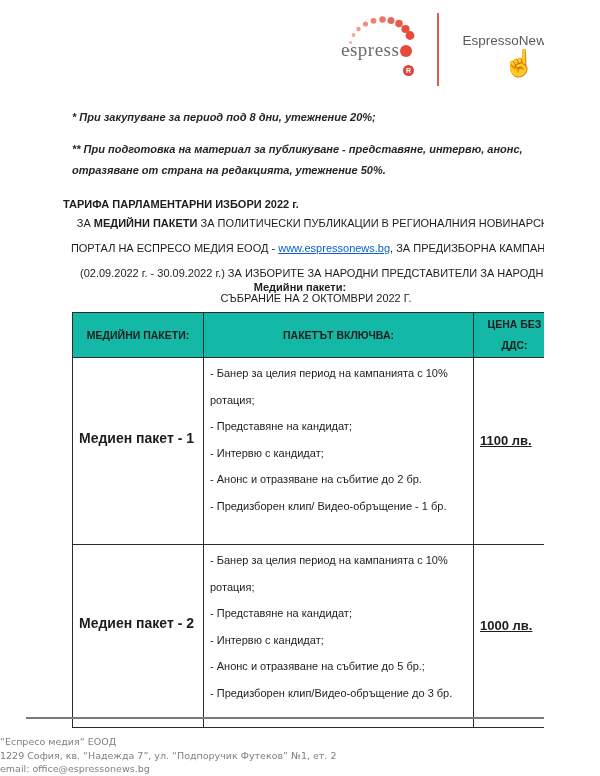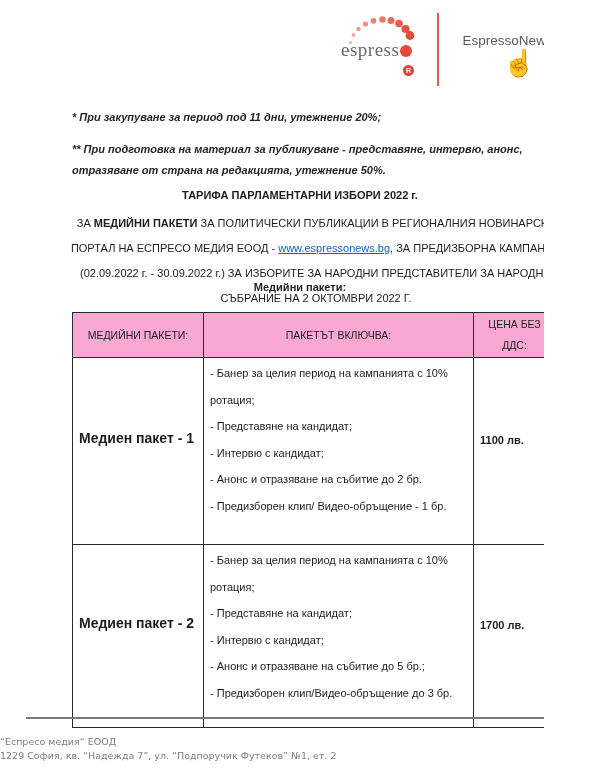--- a/index.html
+++ b/index.html
@@ -19,38 +19,38 @@
     background:#d8473c;color:#fff;font-size:7px;font-weight:bold;line-height:11px;text-align:center;}
   .header-divider{position:absolute;left:437px;top:13px;width:2px;height:73px;background:#e05a50;}
   .site-label{position:absolute;left:448px;top:33px;width:138px;text-align:center;
     font-size:13.5px;color:#58595b;}
   .hand-cursor{position:absolute;left:500px;top:48px;width:40px;text-align:center;
     font-size:26px;color:#8a8a8a;line-height:30px;}
 
   
   .notes{position:absolute;left:72px;top:107px;width:492px;}
   .note{margin:0 0 11px 0;font-size:11px;font-weight:bold;font-style:italic;line-height:21px;color:#262626;}
-  .doc-title{position:absolute;left:54px;top:189px;width:492px;margin:0;text-align:center;
+  .doc-title{position:absolute;left:54px;top:189px;width:492px;margin:9px;
     font-size:11px;font-weight:bold;}
   .intro{position:absolute;left:70px;top:211px;width:492px;margin:0;text-align:center;
     font-size:11px;line-height:25px;}
   .intro .link{color:#0b5ed0;text-decoration:underline;cursor:pointer;}
   .table-caption{position:absolute;left:54px;top:281px;width:492px;margin:0;text-align:center;
     font-size:11px;font-weight:bold;}
 
   
   table.packages{position:absolute;left:72px;top:312px;width:483px;border-collapse:collapse;
     table-layout:fixed;}
   table.packages th,table.packages td{border:1px solid #2b2b2b;}
-  table.packages th{background:#f9a8d4;height:44px;font-size:10.5px;font-weight:normal;
+  table.packages th{background:#14b8a6;height:44px;font-size:10.5px;font-weight:bold;
     text-align:center;vertical-align:middle;line-height:21px;padding:0 6px;}
   td.name-cell{font-weight:bold;font-size:14px;vertical-align:middle;padding:0 4px 26px 6px;}
   td.includes-cell{vertical-align:top;padding:2px 8px 0 6px;font-size:11px;}
   td.includes-cell p{margin:0;line-height:26.5px;}
-  td.price-cell{font-weight:bold;font-size:11px;vertical-align:middle;padding:0 2px 22px 6px;}
+  td.price-cell{font-weight:bold;font-size:13px;vertical-align:middle;padding:0 2px 22px 6px;text-decoration:underline;}
   tr.pkg-row-1 td{height:160px;}
   tr.pkg-row-2 td{height:156px;}
 
   
   .footer-rule{position:absolute;left:26px;top:717px;width:548px;height:2px;background:#7a7a7a;}
   .footer{position:absolute;left:0;top:735px;width:600px;text-align:left;font-size:9.5px;
     color:#7f7f7f;line-height:13.5px;font-family:"DejaVu Sans",sans-serif;}
   .footer p{margin:0;}
 </style>
 </head>
@@ -73,21 +73,21 @@
       <circle cx="88" cy="27.5" r="4.4" fill="#e54a39"></circle>
     </svg>
     <div class="logo-espresso"><span>espress</span><span class="dot-o"></span></div>
     <div class="logo-r">R</div>
   </div>
   <div class="header-divider"></div>
   <div class="site-label">EspressoNews.bg</div>
   <div class="hand-cursor">☝</div>
 
   <div class="notes">
-    <p class="note">* При закупуване за период под 11 дни, утежнение 20%;</p>
+    <p class="note">* При закупуване за период под 8 дни, утежнение 20%;</p>
     <p class="note">** При подготовка на материал за публикуване - представяне, интервю, анонс, отразяване от страна на редакцията, утежнение 50%.</p>
   </div>
 
   <p class="doc-title">ТАРИФА ПАРЛАМЕНТАРНИ ИЗБОРИ 2022 г.</p>
 
   <p class="intro"><span>ЗА </span><b>МЕДИЙНИ ПАКЕТИ</b><span> ЗА ПОЛИТИЧЕСКИ ПУБЛИКАЦИИ В РЕГИОНАЛНИЯ НОВИНАРСКИ ПОРТАЛ НА ЕСПРЕСО МЕДИЯ ЕООД - </span><a class="link">www.espressonews.bg</a><span>, ЗА ПРЕДИЗБОРНА КАМПАНИЯ (02.09.2022 г. - 30.09.2022 г.) ЗА ИЗБОРИТЕ ЗА НАРОДНИ ПРЕДСТАВИТЕЛИ ЗА НАРОДНО СЪБРАНИЕ НА 2 ОКТОМВРИ 2022 Г.</span></p>
 
   <p class="table-caption">Медийни пакети:</p>
 
   <table class="packages">
@@ -117,24 +117,25 @@
       </tr>
       <tr class="pkg-row-2">
         <td class="name-cell">Медиен пакет - 2</td>
         <td class="includes-cell">
           <p>- Банер за целия период на кампанията с 10% ротация;</p>
           <p>- Представяне на кандидат;</p>
           <p>- Интервю с кандидат;</p>
           <p>- Анонс и отразяване на събитие до 5 бр.;</p>
           <p>- Предизборен клип/Видео-обръщение до 3 бр.</p>
         </td>
-        <td class="price-cell">1700 лв.</td>
+        <td class="price-cell">1000 лв.</td>
       </tr>
     </tbody>
   </table>
 
   <div class="footer-rule"></div>
   <div class="footer">
     <p>“Еспресо медия“ ЕООД</p>
     <p>1229 София, кв. “Надежда 7”, ул. “Подпоручик Футеков” №1, ет. 2</p>
+    <p>email: office@espressonews.bg</p>
   </div>
 
 </div>
 
 </body></html>

